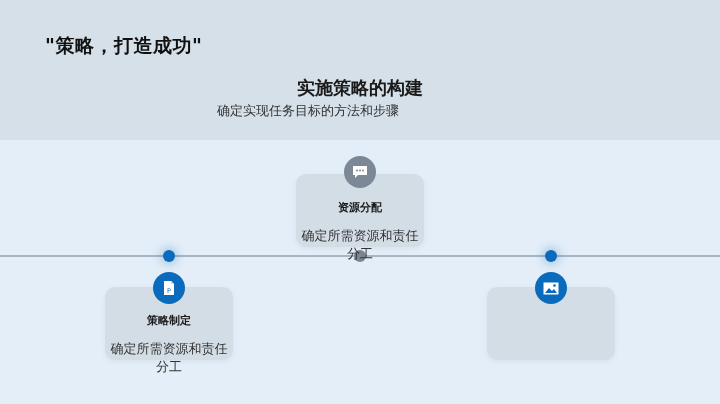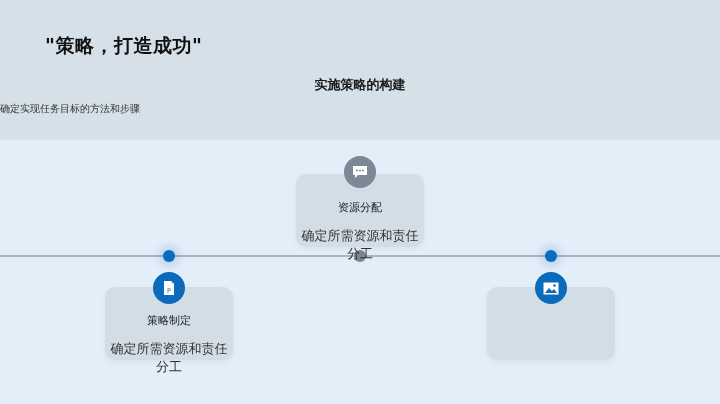--- a/index.html
+++ b/index.html
@@ -14,45 +14,45 @@
       position: absolute; left: 0; top: 0; width: 720px; height: 140px;
       background: #d5e0e8;
     }
     .slide-title {
       position: absolute; left: 45px; top: 33px;
       font-size: 19px; font-weight: bold; color: #111;
       letter-spacing: 0.5px;
     }
     .section-title {
       position: absolute; left: 0; width: 720px; top: 76px;
-      text-align: center; font-size: 13px; font-weight: bold; color: #1a1a1a;
+      text-align: center; font-size: 18px; font-weight: bold; color: #1a1a1a;
     }
     .section-subtitle {
       position: absolute; left: 0; width: 616px; top: 102px;
-      font-size: 10px; color: #333;
+      text-align: center; font-size: 13px; color: #333;
     }
     .timeline-line {
       position: absolute; left: 0; top: 255px; width: 720px; height: 2px;
       background: #a9b5c2;
     }
     .dot {
       position: absolute; width: 12px; height: 12px; border-radius: 50%;
       top: 250px;
     }
     .dot.blue { background: #0a6bbd; box-shadow: 0 0 8px 3px rgba(10,107,189,0.25); }
     .dot.gray { background: #7b8591; }
     .card {
       position: absolute; width: 128px; height: 73px;
       background: #d3dde6; border-radius: 10px;
       box-shadow: 0 2px 6px rgba(0,0,0,0.05);
       text-align: center;
     }
     .card-title {
       position: absolute; left: 0; width: 100%; top: 26px;
-      font-size: 11px; font-weight: normal; color: #1a1a1a;
+      font-size: 11px; font-weight: bold; color: #1a1a1a;
     }
     .card-desc {
       position: absolute; left: 0; width: 100%; top: 53px;
       font-size: 13px; color: #333;
     }
     .icon-circle {
       position: absolute; width: 32px; height: 32px; border-radius: 50%;
       display: flex; align-items: center; justify-content: center;
     }
     .icon-circle.blue { background: #0a6bbd; }

